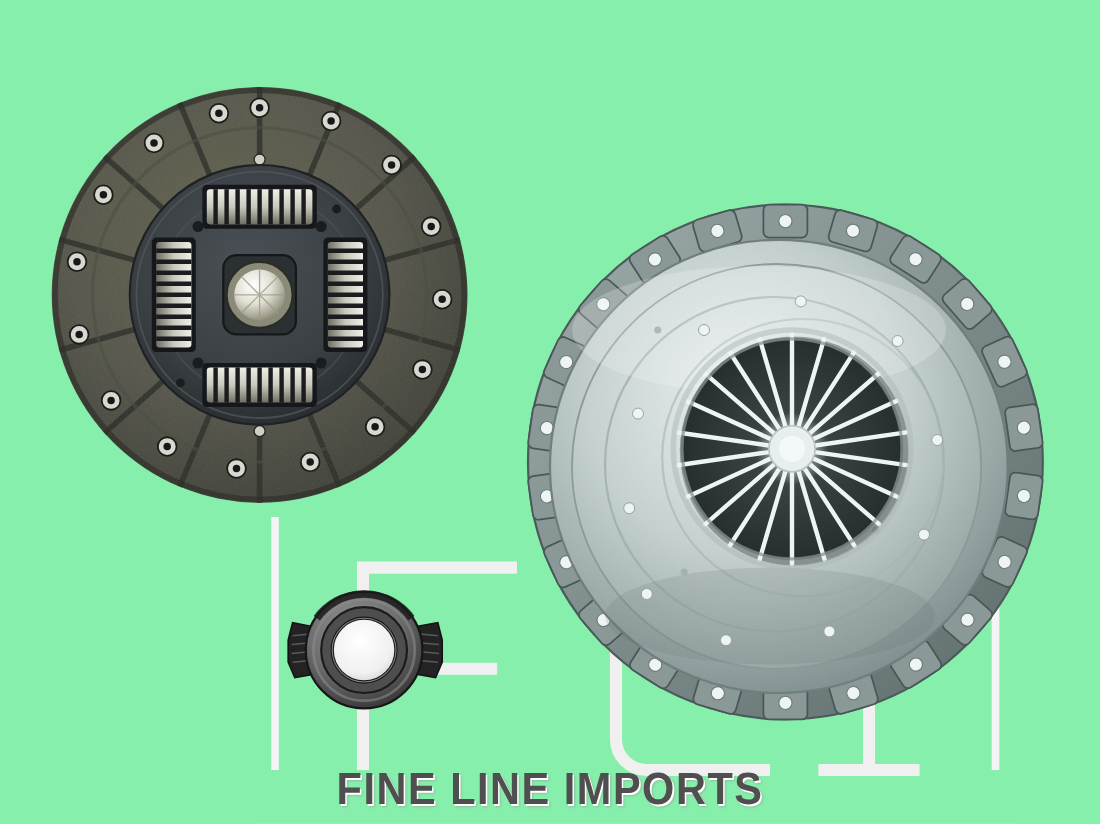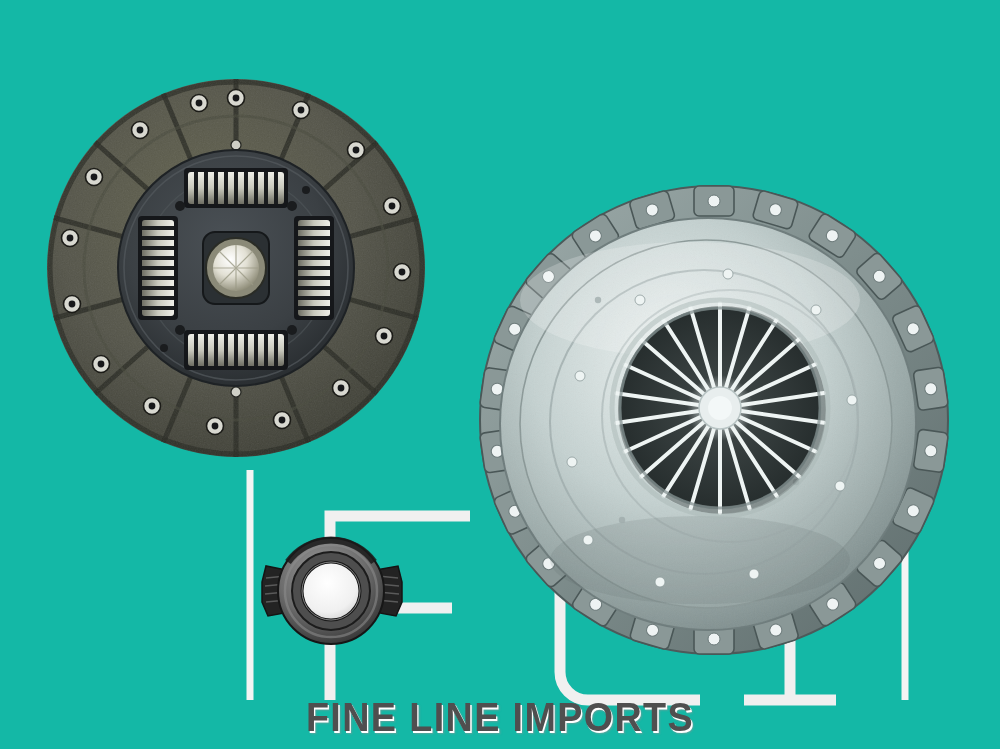--- a/index.html
+++ b/index.html
@@ -7,21 +7,21 @@
     padding: 0;
     background: #ffffff;
   }
   body {
     font-family: "Liberation Sans", sans-serif;
   }
   #stage {
     position: relative;
     width: 1000px;
     height: 749px;
-    background: #14b8a6;
+    background: #86efac;
     overflow: hidden;
   }
   #stage svg.layer {
     position: absolute;
     left: 0;
     top: 0;
     width: 1000px;
     height: 749px;
   }
   

